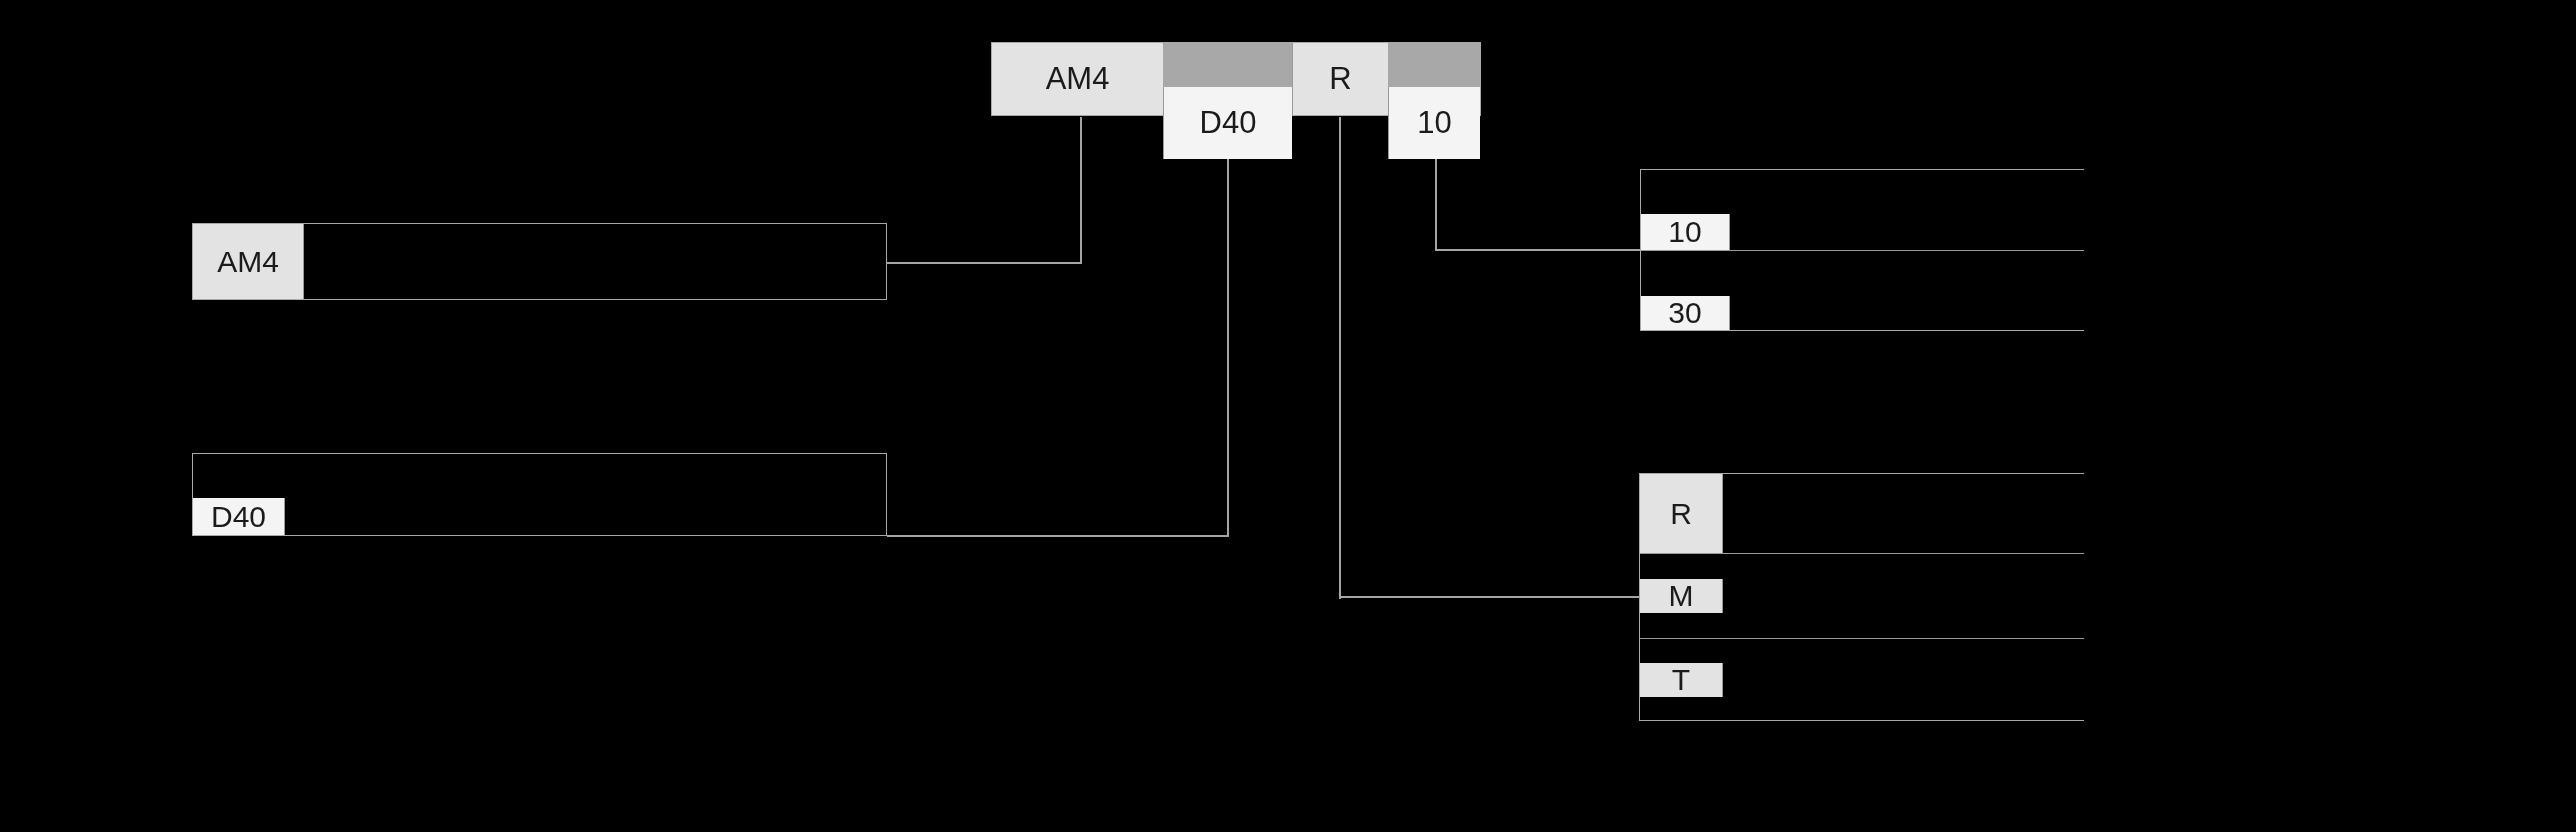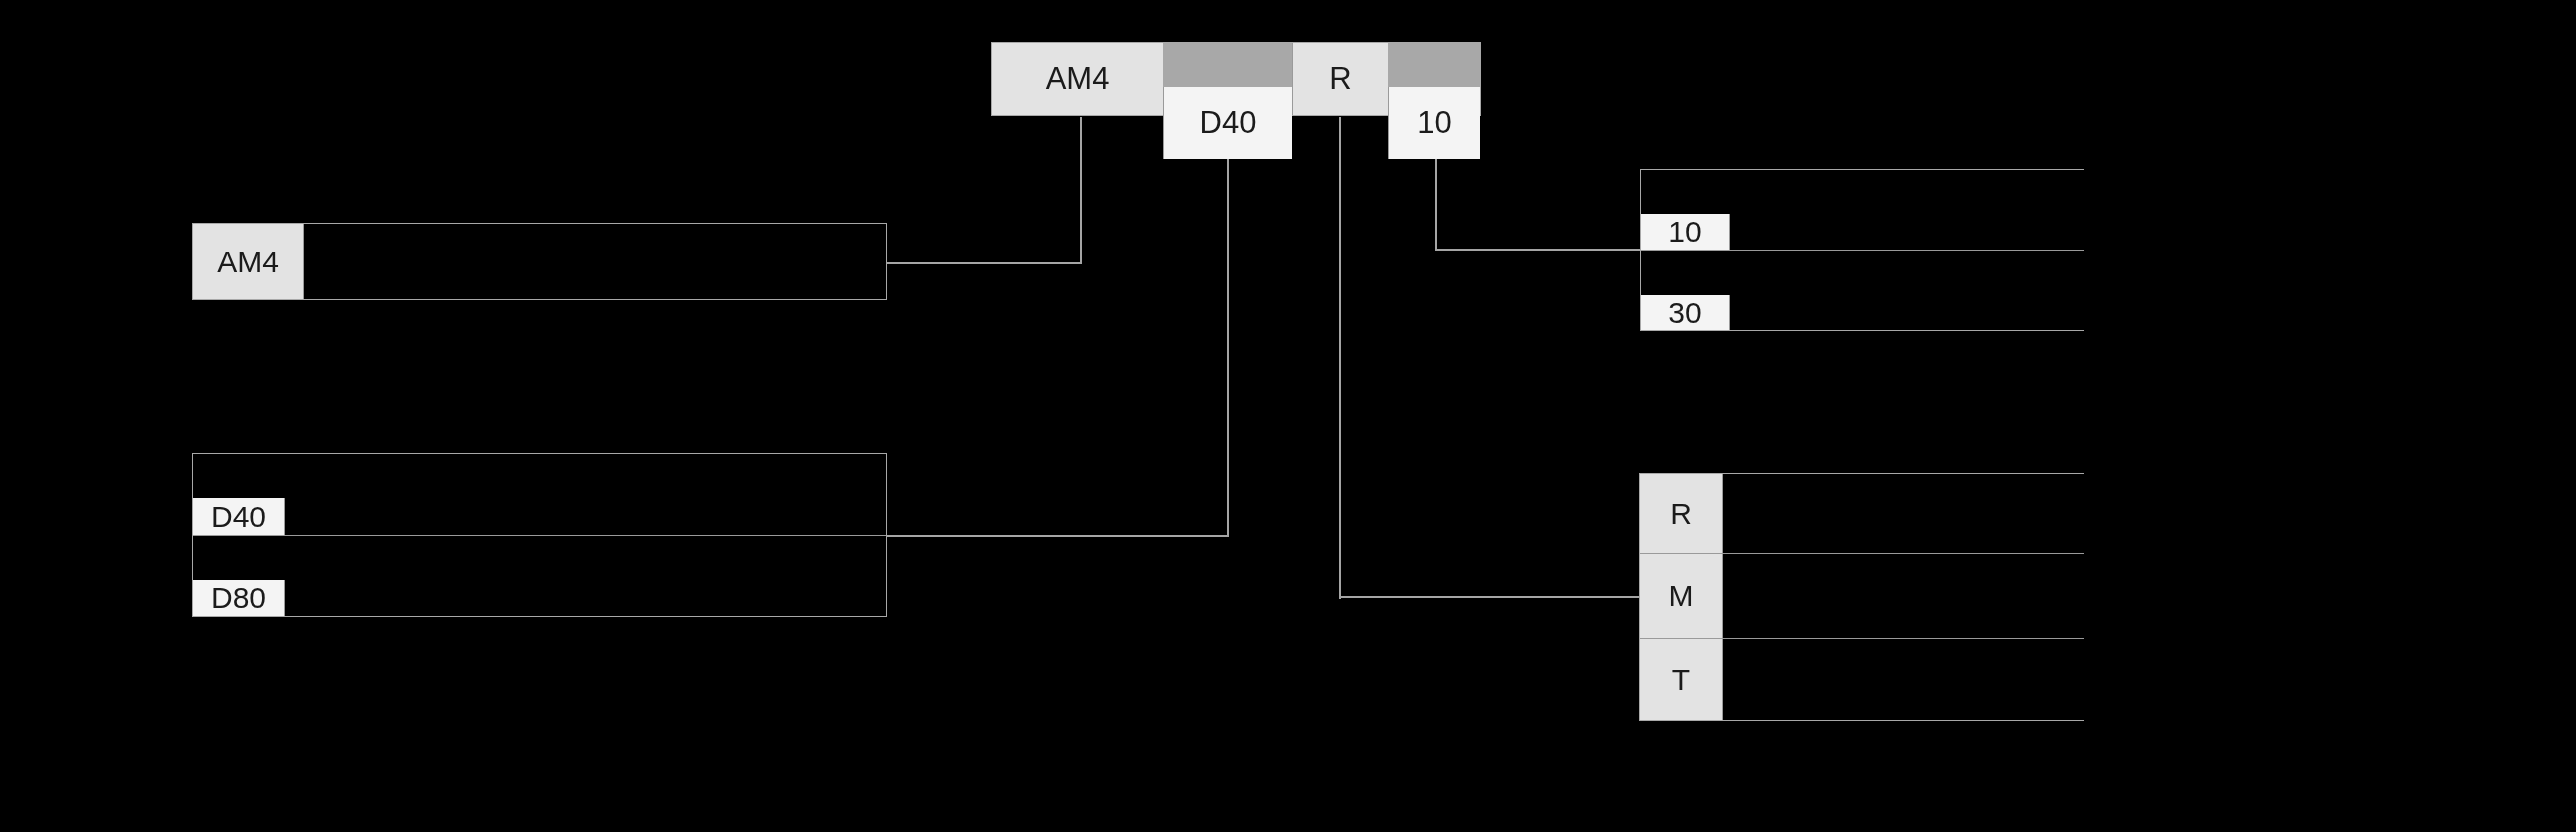--- a/index.html
+++ b/index.html
@@ -64,21 +64,21 @@
   .otable {
     position: absolute;
     border: 1.8px solid #a8a8a8;
     box-sizing: border-box;
     background: #000000;
   }
   .otable .row {
     display: flex;
     box-sizing: border-box;
   }
-  .otable .row + .row { border-top: 1.8px solid #9a9a9a; }
+  .otable .row + .row { border-top: 1.8px solid #9a9a9a; align-items: center; }
   .otable .lab {
     display: flex;
     align-items: center;
     justify-content: center;
     font-size: 30px;
     border-right: 1.8px solid #9a9a9a;
     box-sizing: border-box;
     flex: 0 0 auto;
   }
   .otable .desc {
@@ -130,24 +130,20 @@
       <div class="lab fill-gray">AM4</div>
       <div class="desc"></div>
     </div>
   </div>
 
   <div class="otable t-d">
     <div class="row">
       <div class="lab fill-light">D40</div>
       <div class="desc"></div>
     </div>
-    <div class="row">
-      <div class="lab fill-light">D80</div>
-      <div class="desc"></div>
-    </div>
   </div>
 
   <div class="otable t-10">
     <div class="row">
       <div class="lab fill-light">10</div>
       <div class="desc"></div>
     </div>
     <div class="row">
       <div class="lab fill-light">30</div>
       <div class="desc"></div>

